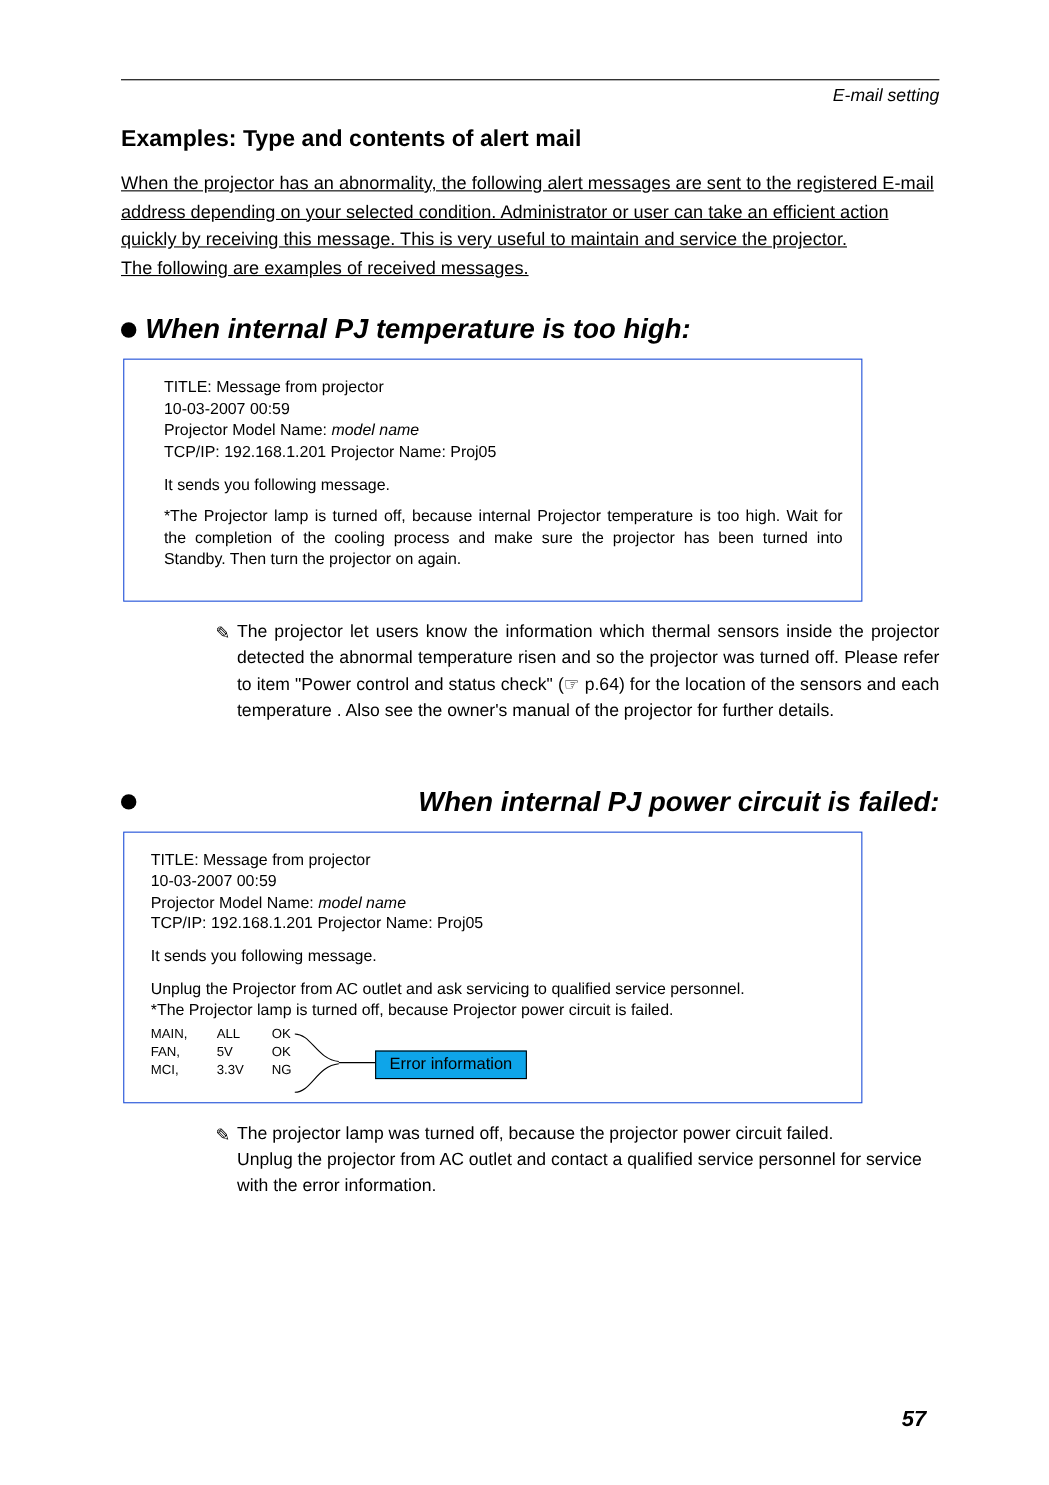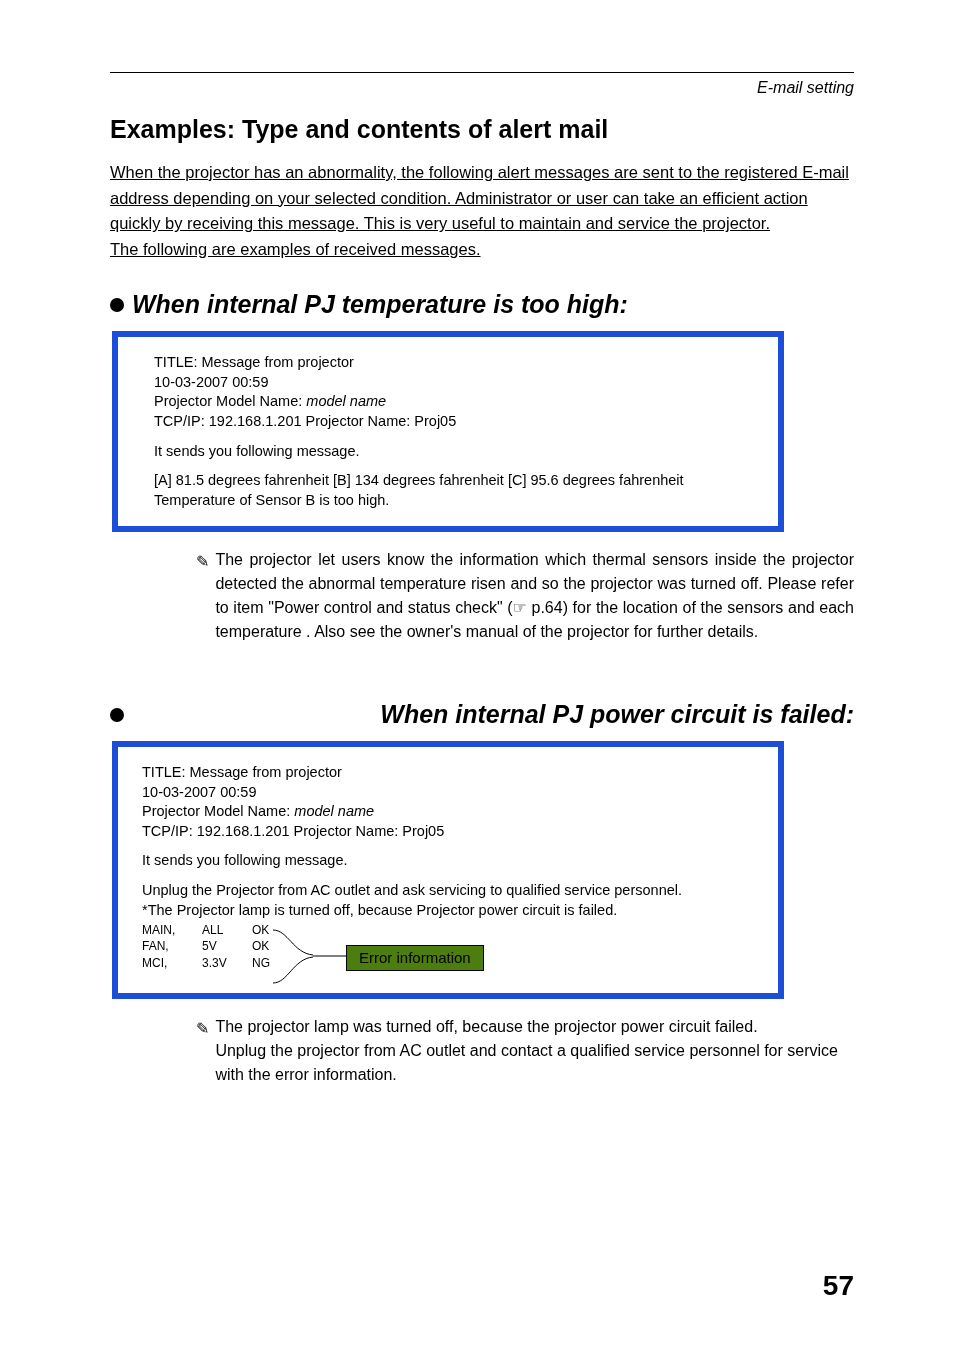--- a/index.html
+++ b/index.html
@@ -1,35 +1,35 @@
 <!DOCTYPE html>
 <html><head>
 <meta charset="utf-8">
 <style>
   * { box-sizing: border-box; margin: 0; padding: 0; }
   html, body { width: 954px; background: #fff; font-family: "Myriad Pro", "Segoe UI", Arial, sans-serif; color: #000; }
   .page { width: 944px; height: 1350px; padding: 72px 90px 60px 110px; position: relative; }
   .topline { border-top: 1px solid #000; margin-bottom: 6px; }
   .header-right { text-align: right; font-style: italic; font-size: 16px; margin-bottom: 18px; }
-  h1 { font-size: 25px; font-weight: 700; margin-bottom: 16px; }
+  h1 { font-size: 21px; font-weight: 700; margin-bottom: 16px; }
   p.body { font-size: 16.5px; line-height: 1.55; margin-bottom: 28px; }
   h2.sub { font-size: 25px; font-style: italic; font-weight: 700; margin: 28px 0 12px 0; display: flex; align-items: center; }
   .bullet-circle { display: inline-block; width: 14px; height: 14px; background: #000; border-radius: 50%; margin-right: 8px; flex: 0 0 auto; }
-  .box { border: 6px solid #1d4ed8; padding: 16px 17px 16px 36px; font-size: 14.5px; line-height: 1.35; margin-left: 2px; margin-right: 70px; }
+  .box { border: 1px solid #1d4ed8; padding: 16px 17px 16px 36px; font-size: 14.5px; line-height: 1.35; margin-left: 2px; margin-right: 70px; }
   .box .para { margin-bottom: 10px; }
   .box .italic { font-style: italic; }
   .justify { text-align: justify; }
   .note { font-size: 16px; line-height: 1.5; margin: 16px 0 0 86px; display: flex; }
   .note .hand { flex: 0 0 auto; margin-right: 6px; margin-top: 2px; }
   .note .txt { flex: 1 1 auto; }
   .callout-wrap { position: relative; }
   .err-table { display: grid; grid-template-columns: 60px 50px 40px; font-size: 12px; line-height: 1.35; }
-  .callout-box { position: absolute; border: 1px solid #000; padding: 2px 12px; font-size: 15px; background: #4d7c0f; }
+  .callout-box { position: absolute; border: 1px solid #000; padding: 2px 12px; font-size: 15px; background: #0ea5e9; }
   .callout-svg { position: absolute; }
-  .pagenum { position: absolute; bottom: 48px; right: 90px; font-size: 28px; font-weight: 700; }
+  .pagenum { position: absolute; bottom: 48px; right: 102px; font-size: 20px; font-style: italic; font-weight: 700; }
 </style>
 </head>
 <body>
 
 <div class="page">
   <div class="topline"></div>
   <div class="header-right">E-mail setting</div>
 
   <h1>Examples: Type and contents of alert mail</h1>
 
@@ -45,24 +45,21 @@
     <div class="para">
       <div>TITLE: Message from projector</div>
       <div>10-03-2007 00:59</div>
       <div>
         <span>Projector Model Name: </span><span class="italic">model name</span>
       </div>
       <div>TCP/IP: 192.168.1.201 Projector Name: Proj05</div>
     </div>
     <div class="para">It sends you following message.</div>
     <div class="para">
-    </div>
-    <div>
-      <div>[A] 81.5 degrees fahrenheit [B] 134 degrees fahrenheit  [C] 95.6 degrees fahrenheit</div>
-      <div>Temperature of Sensor B is too high.</div>
+      <div class="justify">*The Projector lamp is turned off, because internal Projector temperature is too high. Wait for the completion of the cooling process and make sure the projector has been turned into Standby. Then turn the projector on again.</div>
     </div>
   </div>
 
   <div class="note">
     <span class="hand">✎</span>
     <span class="txt justify">The projector let users know the information which thermal sensors inside the projector detected the abnormal temperature risen and so the projector was turned off. Please refer to item "Power control and status check" (☞ p.64) for the location of the sensors and each temperature . Also see the owner's manual of the projector for further details.</span>
   </div>
 
   <h2 class="sub" style="margin-top:56px;justify-content:space-between;">
     <span class="bullet-circle"></span>

